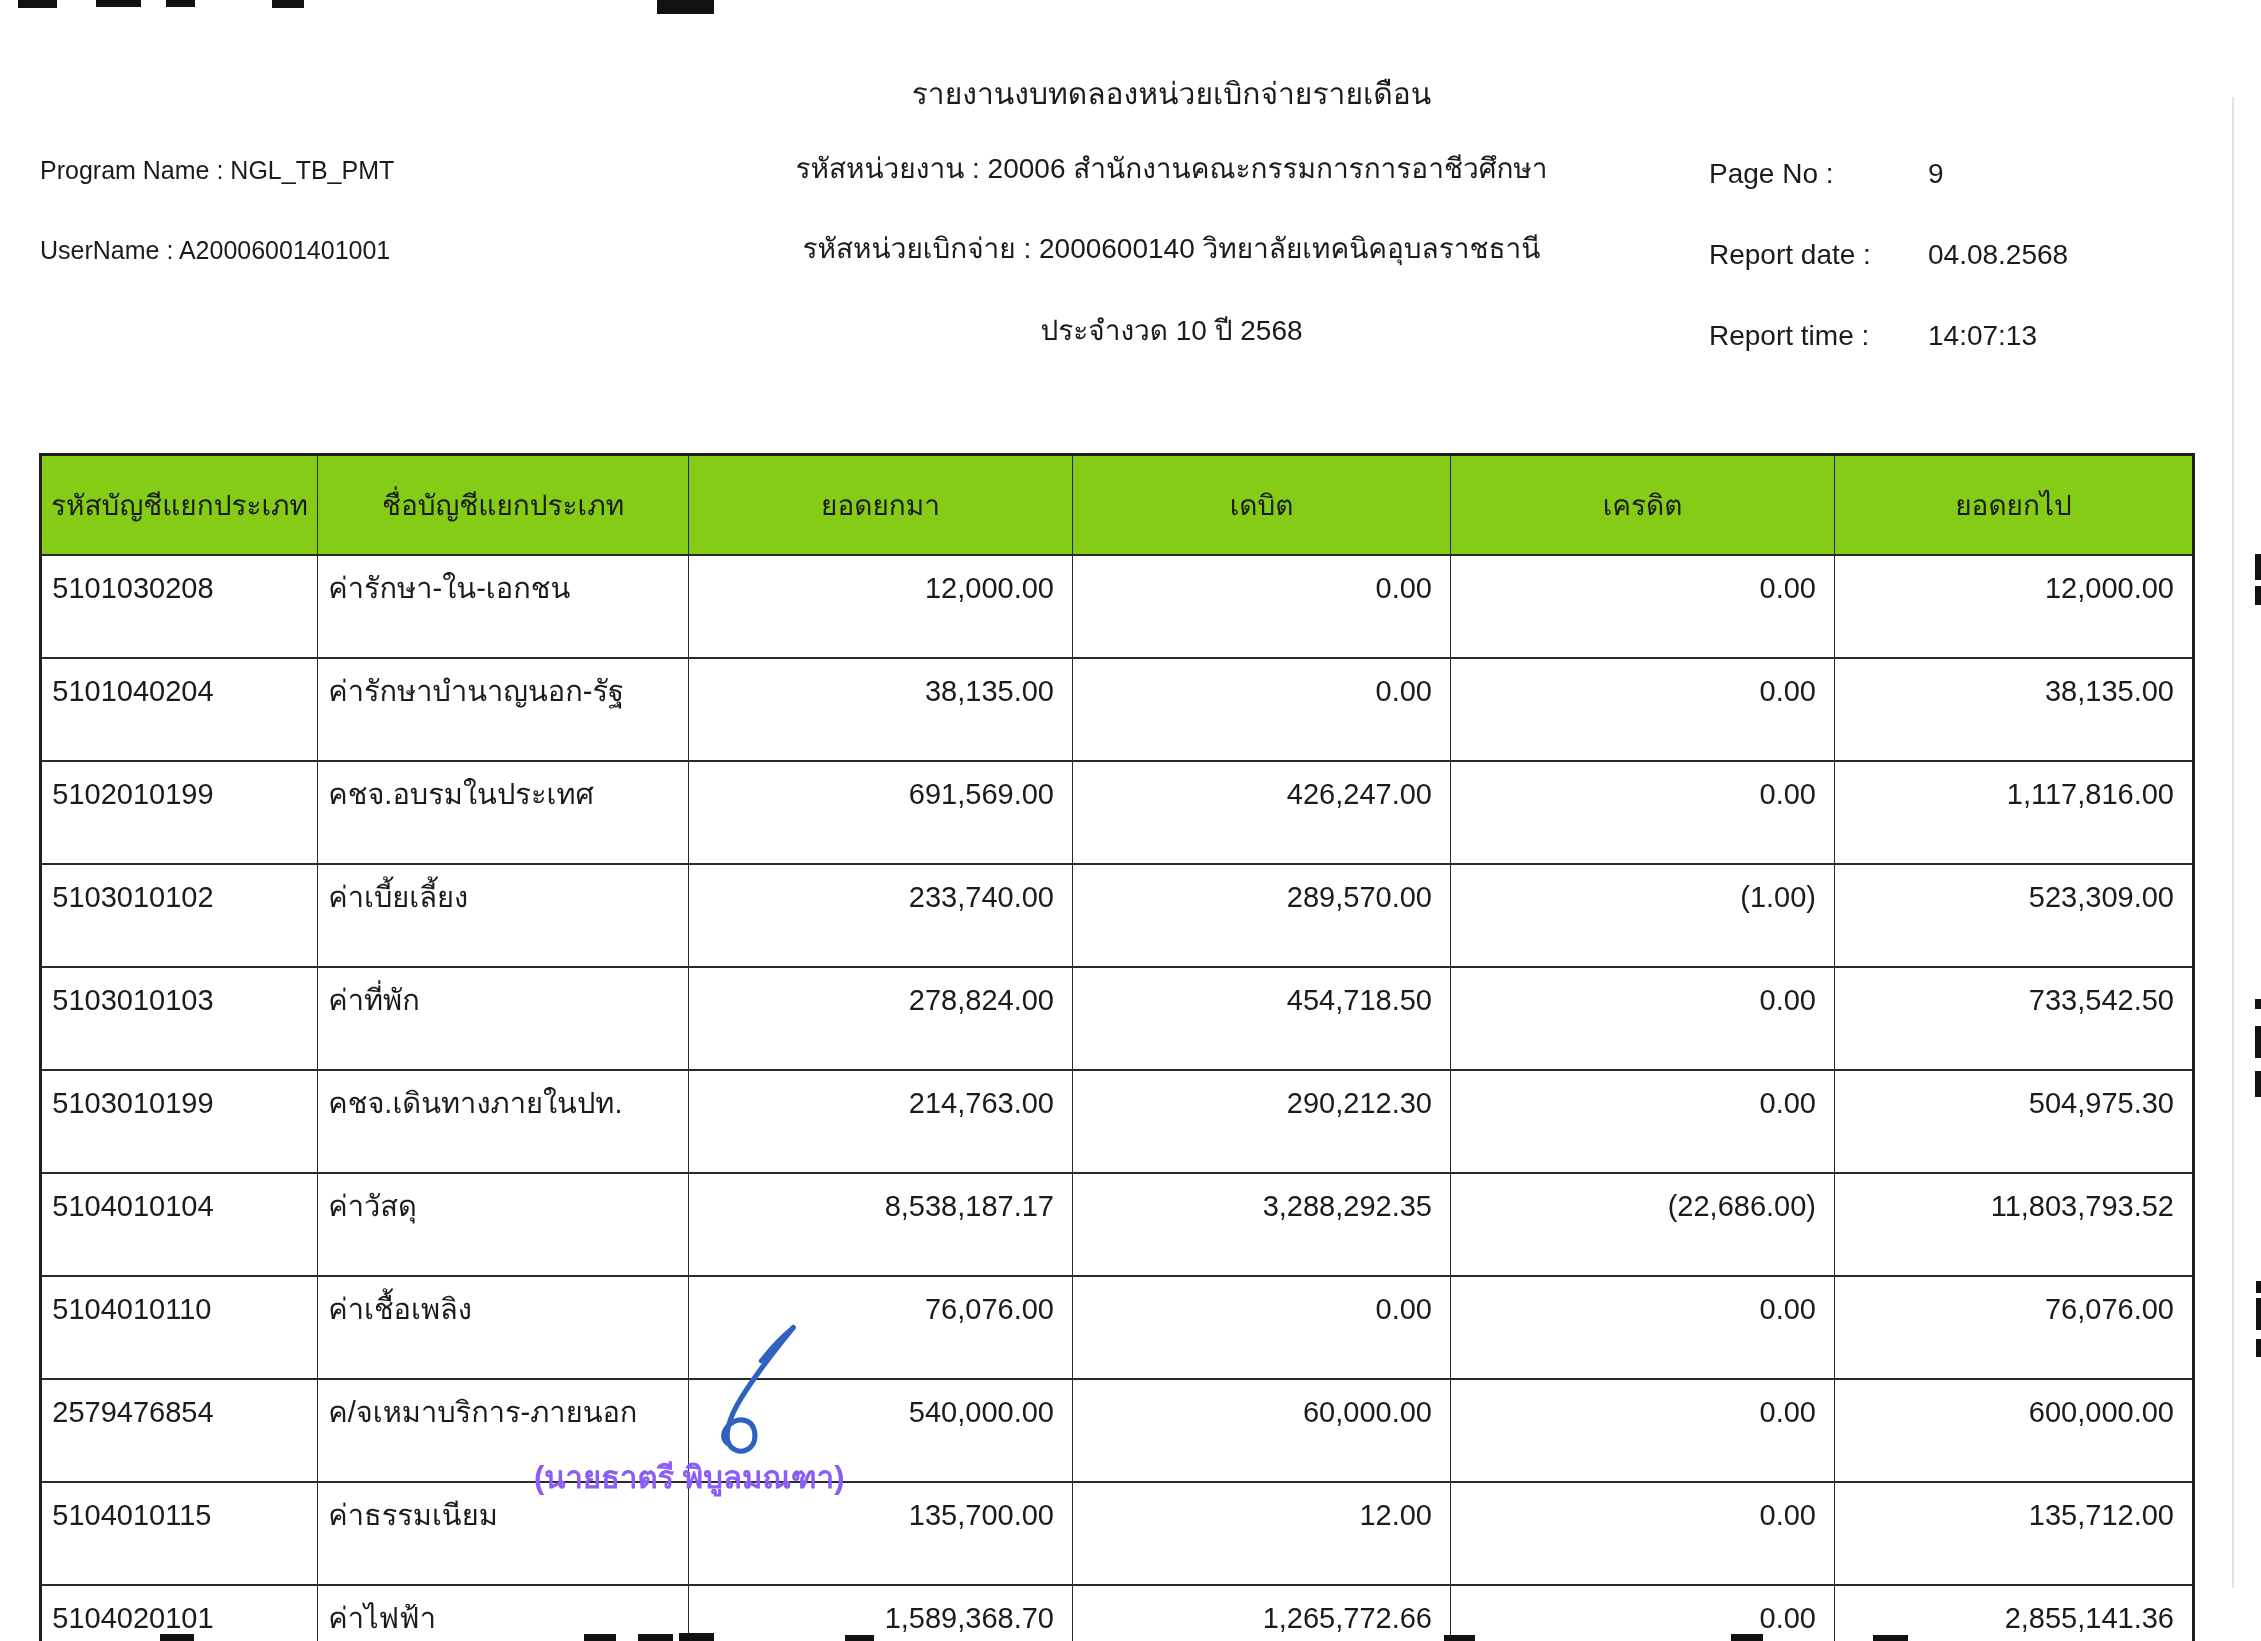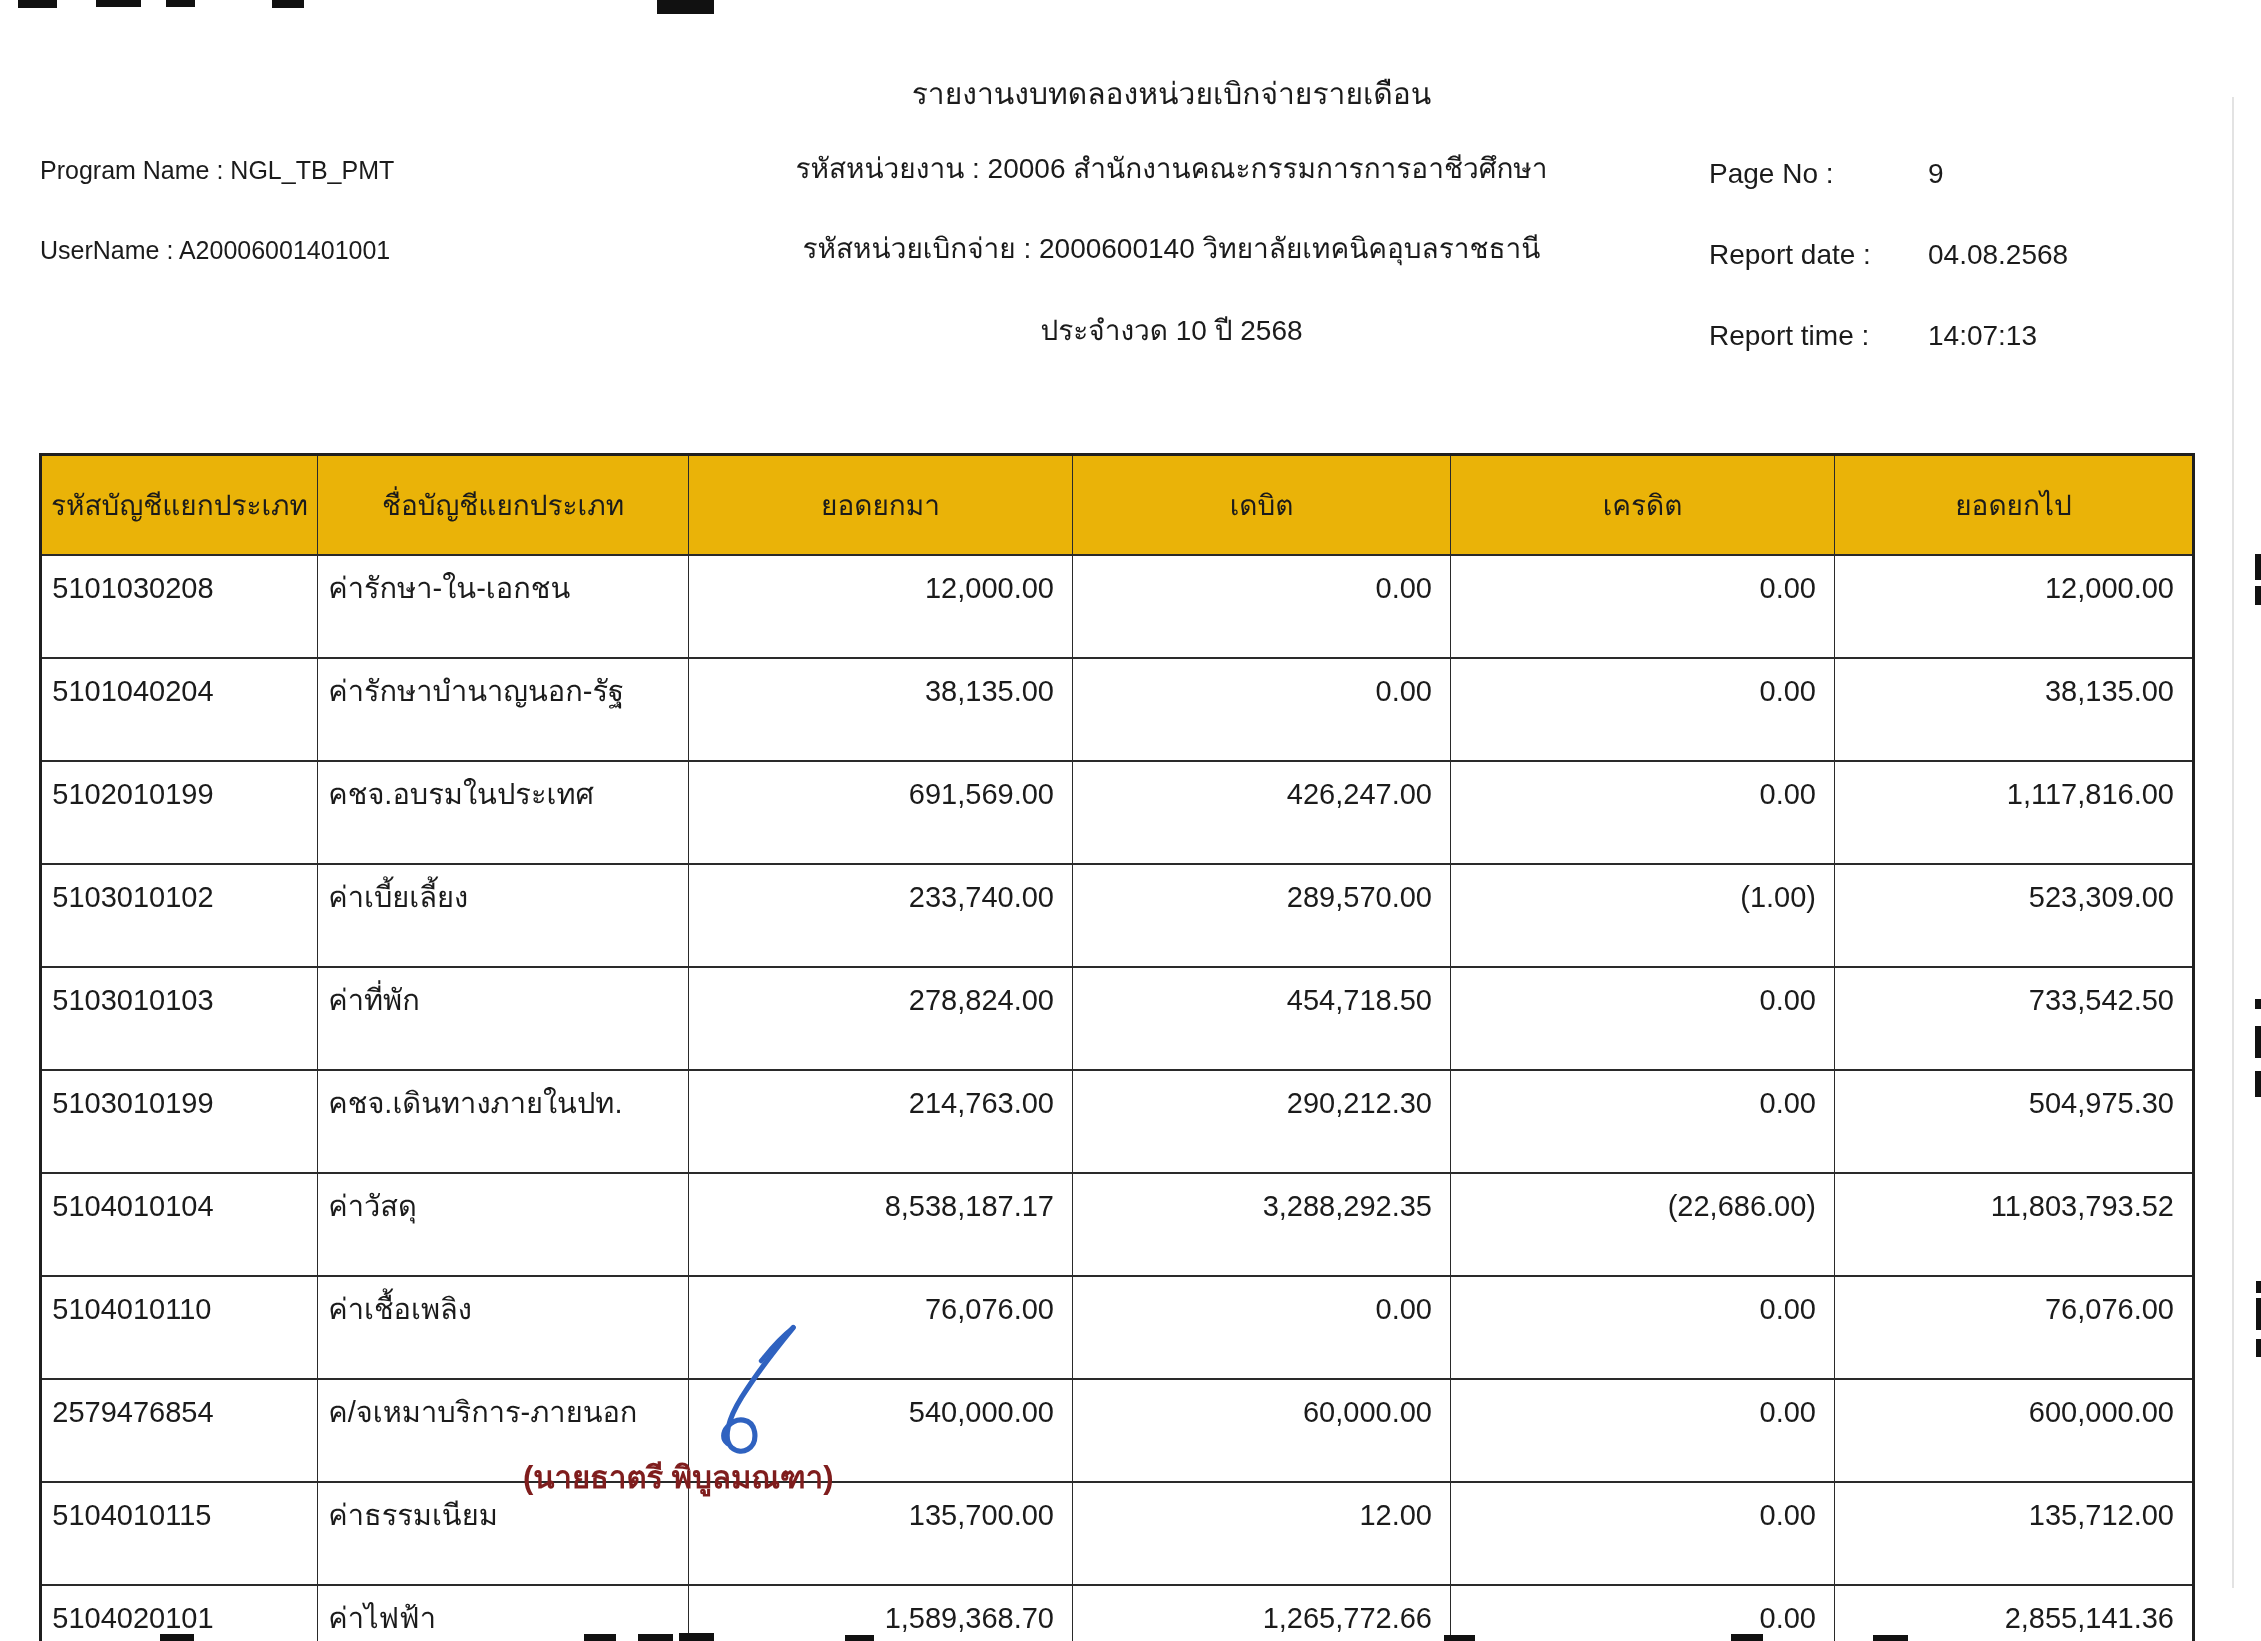--- a/index.html
+++ b/index.html
@@ -19,35 +19,35 @@
   .right-label{position:absolute;left:1709px;font-size:28px;line-height:1.1;}
   .right-value{position:absolute;left:1928px;font-size:28px;line-height:1.1;}
   .r-row1{top:159px;} .r-row2{top:240px;} .r-row3{top:321px;}
   
   table.tb{
     position:absolute;left:39px;top:453px;width:2153px;
     border-collapse:collapse;table-layout:fixed;
     border:3.9px solid #1f1f1f;
   }
   table.tb th{
-    height:96px;background:#eab308;font-weight:normal;font-size:28px;
+    height:96px;background:#84cc16;font-weight:normal;font-size:28px;
     text-align:center;vertical-align:middle;
     border:1.9px solid #2a2a2a;border-top:3.9px solid #1f1f1f;border-bottom:2.6px solid #2a2a2a;
   }
   table.tb td{
     height:83px;vertical-align:top;padding-top:17px;font-size:29px;line-height:1.05;
     border:1.9px solid #2a2a2a;border-bottom:2.6px solid #2a2a2a;background:#fff;
   }
   td.code{padding-left:10.3px;}
   td.name{padding-left:10.3px;}
   td.num{text-align:right;padding-right:18px;}
   
   .stamp-name{
-    position:absolute;left:523px;top:1452px;font-size:31px;font-weight:bold;
-    color:#7f1d1d;white-space:nowrap;z-index:5;
+    position:absolute;left:534px;top:1452px;font-size:31px;font-weight:bold;
+    color:#8b5cf6;white-space:nowrap;z-index:5;
   }
   .stamp-director{
     position:absolute;left:461px;top:1496px;font-size:32px;font-weight:bold;
     color:#2a4da8;white-space:nowrap;z-index:5;
   }
   .signature{position:absolute;left:685px;top:1322px;z-index:5;}
   
   .artifact{position:absolute;background:#111;}
   .edge-line{position:absolute;left:2232px;top:97px;width:1.9px;height:1491px;background:#e3e3e3;}
 </style>

